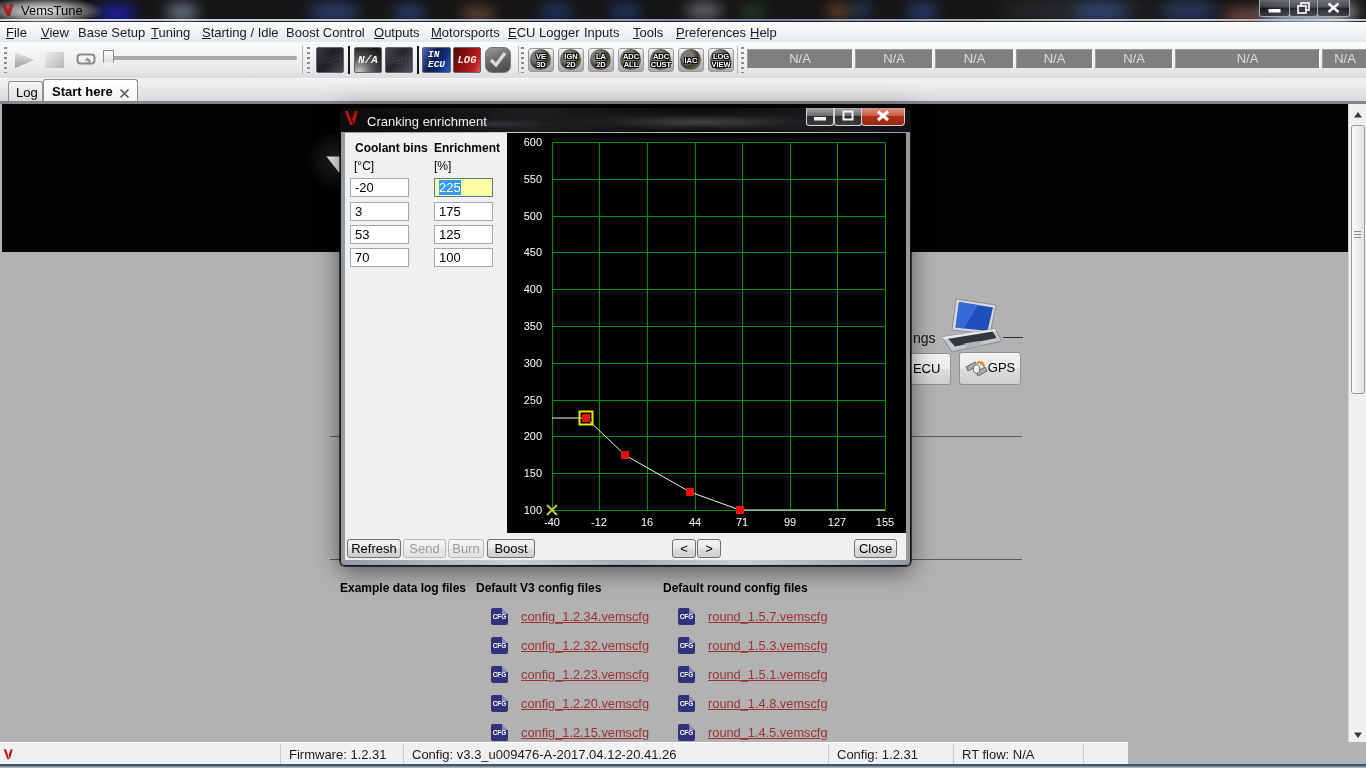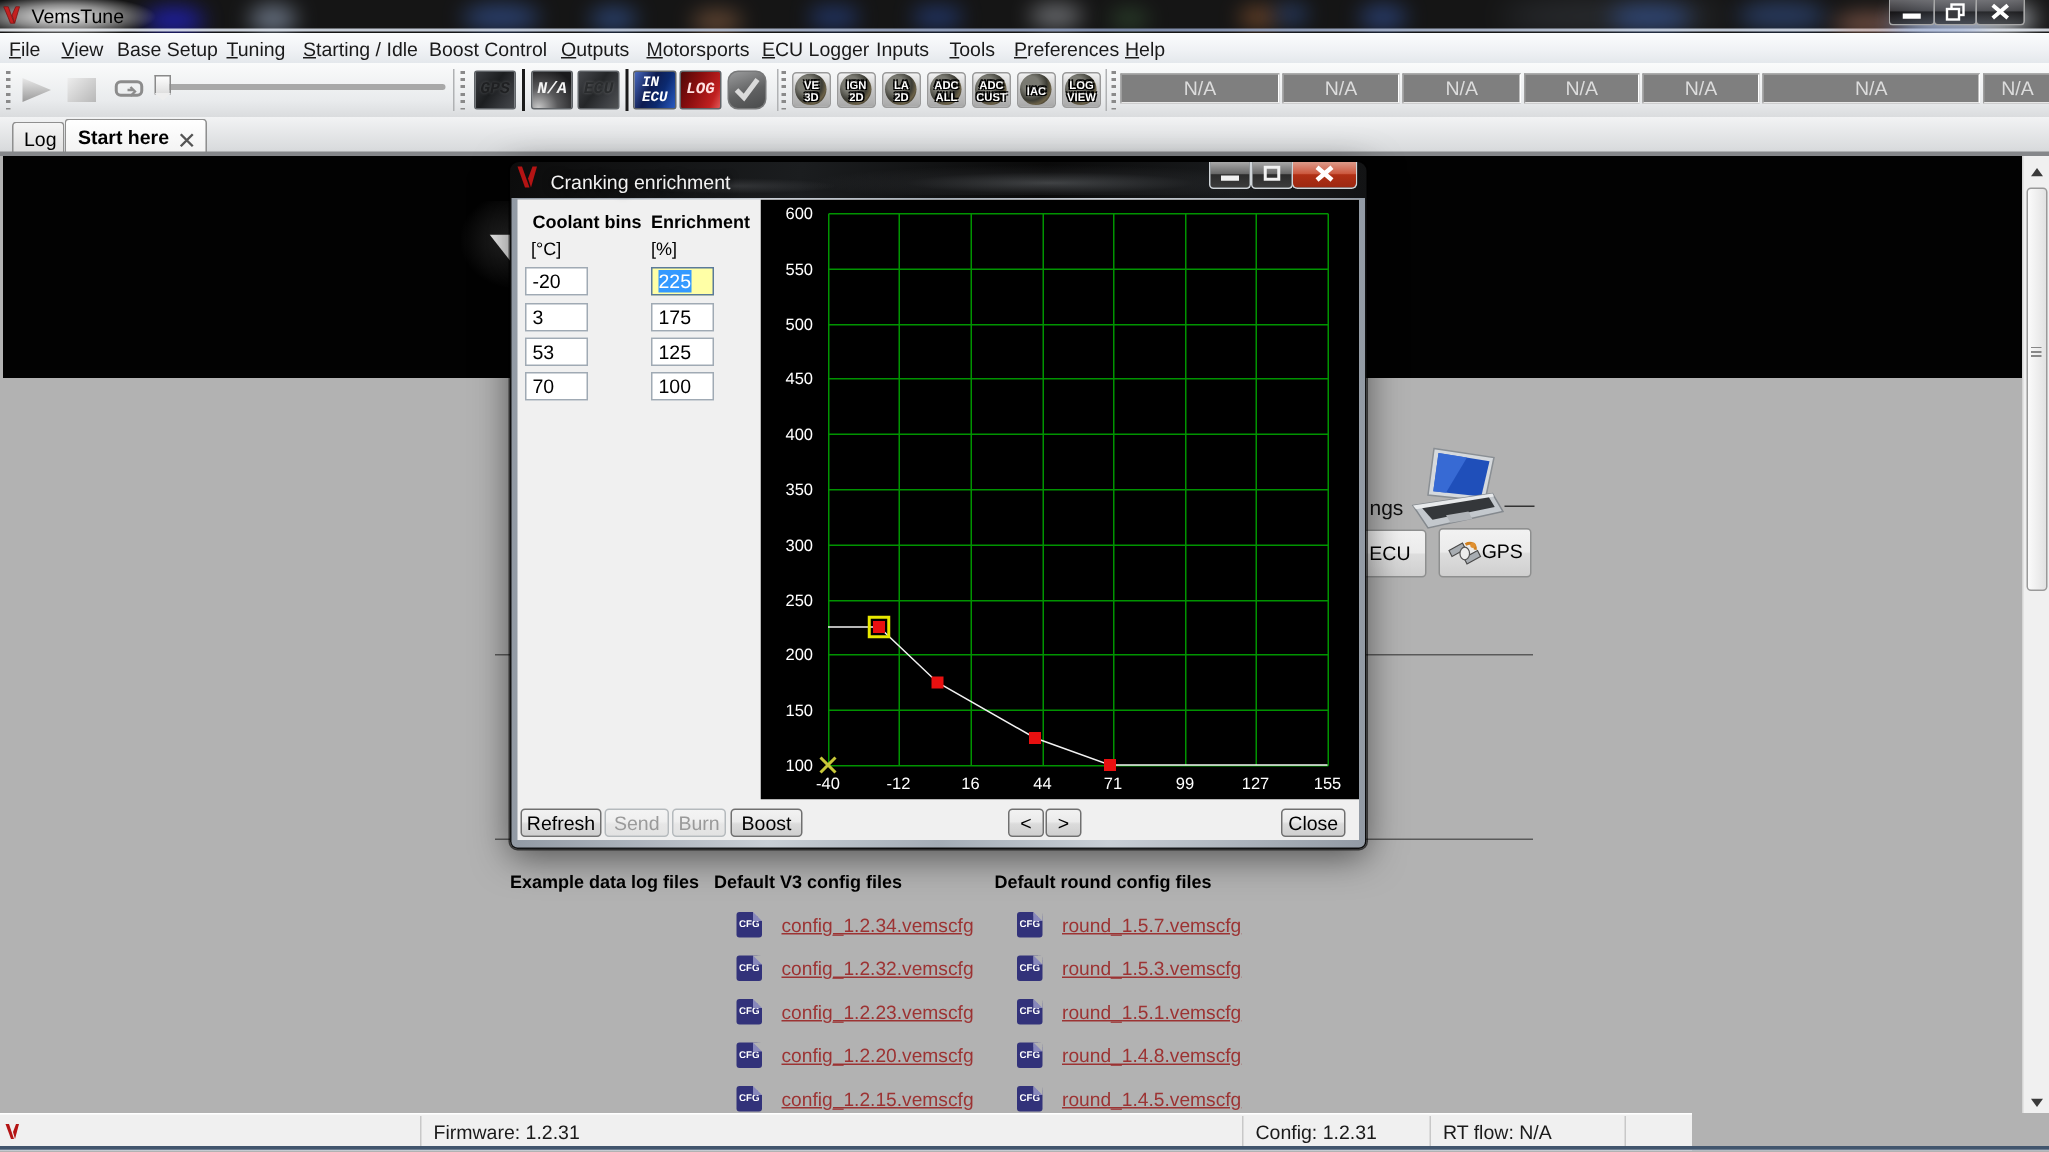--- a/index.html
+++ b/index.html
@@ -64,21 +64,21 @@
 #dialog{left:340px;top:108px;width:571px;height:458px;border-radius:6px 6px 5px 5px;
   background:linear-gradient(100deg,#0c0c0c,#1b1d1f 30%,#0a0a0a 55%,#191b1d 75%,#0c0c0c);
   box-shadow:0 5px 24px rgba(0,0,0,.55), 0 0 0 1px rgba(0,0,0,.6);}
 #dlgframe{position:absolute;left:1px;top:24px;width:569px;height:433px;
   background:linear-gradient(to right,#929aa4,#c9cfd6 30%,#a4adb6 50%,#c9cfd6 70%,#929aa4);
   border-radius:0 0 4px 4px;}
 #dlgbody{position:absolute;left:5px;top:25px;width:561px;height:427px;background:#f0f0f0;}
 #dlgtitle{position:absolute;top:6px;font-size:13px;color:#f2f2f2;
   text-shadow:0 0 6px rgba(0,0,0,.9);}
 .dbtn{position:absolute;top:0px;height:17px;border:1px solid #cfd4d8;border-top:none;}
-.field{position:absolute;width:42px;height:19px;box-sizing:border-box;border:1px solid #a0aab4;background:#fff;
+.field{position:absolute;width:59px;height:19px;box-sizing:border-box;border:1px solid #a0aab4;background:#fff;
   font-size:13px;padding-left:4px;line-height:17px;}
 .hdr{font-weight:700;font-size:12px;color:#000;position:absolute;}
 .dlgbtn{position:absolute;top:431px;height:17px;border:1px solid #707070;border-radius:3px;
   background:linear-gradient(#f2f2f2,#ebebeb 45%,#dbdbdb 55%,#cfcfcf);
   font-size:13px;text-align:center;line-height:17px;color:#000;}
 .dlgbtn.dis{border-color:#b5babd;color:#9a9a9a;
   background:linear-gradient(#f4f4f4,#efefef 45%,#e7e7e7 55%,#e2e2e2);}
 
 #statusbar{left:0;top:742px;width:1128px;height:24px;background:#f0f0f0;
   border-top:1px solid #fff;font-size:13px;color:#1a1a1a;}
@@ -410,20 +410,23 @@
 </div>
 
 <div id="statusbar" class="abs">
   <svg class="abs" style="left:3px;top:5px" width="12" height="14" viewBox="0 0 18 19">
     <path d="M1 1 L6.5 16 L9.5 16 L4.5 1 Z" fill="#b41414"></path>
     <path d="M8.5 9 L11.5 1 L14.5 1 L10.5 16 Z" fill="#b41414"></path>
   </svg>
   <div class="seg" style="left:280px;width:123px;">
       <span>Firmware: 1.2.31</span>
     </div>
+  <div class="seg" style="left:403px;width:425px;">
+      <span>Config: v3.3_u009476-A-2017.04.12-20.41.26</span>
+    </div>
   <div class="seg" style="left:828px;width:125px;">
       <span>Config: 1.2.31</span>
     </div>
   <div class="seg" style="left:953px;width:130px;">
       <span>RT flow: N/A</span>
     </div>
   <div class="seg" style="left:1083px;width:283px;"></div>
 </div>
 <div id="botline" class="abs"></div>
 

